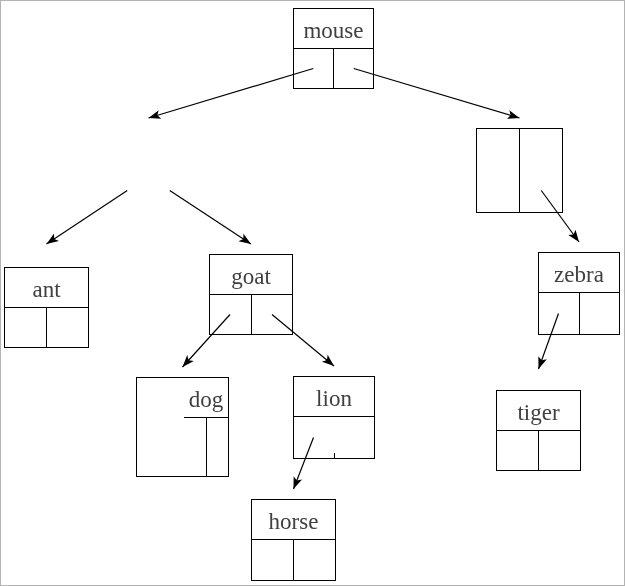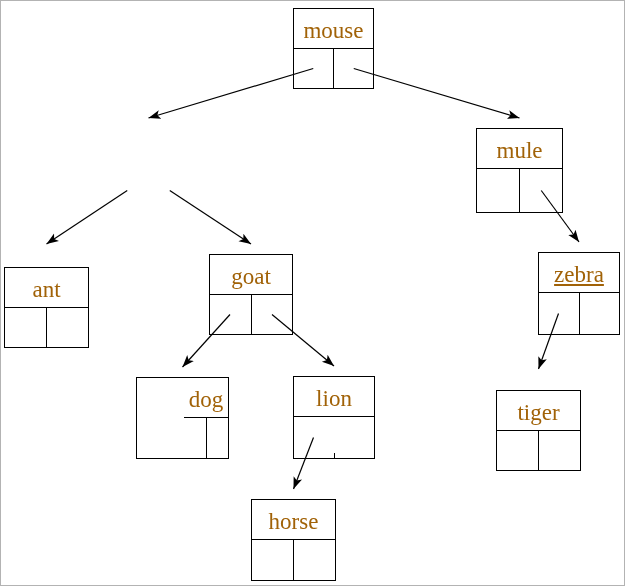--- a/index.html
+++ b/index.html
@@ -9,21 +9,21 @@
   }
   .canvas {
     position: relative;
     width: 625px;
     height: 586px;
     box-sizing: border-box;
     background: #ffffff;
     border: 1px solid #b3b3b3;
     overflow: hidden;
     font-family: "Liberation Serif", "DejaVu Serif", serif;
-    color: #a16207;
+    color: #404040;
   }
   .edges-layer {
     position: absolute;
     left: 0;
     top: 0;
     width: 625px;
     height: 586px;
     pointer-events: none;
   }
   .edge-line {
@@ -84,48 +84,47 @@
     </svg>
 
 <div class="node" style="left: 292px; top: 7px; width: 81px; height: 81px;">
       <div class="node-label" style="height: 40px;">mouse</div>
       <div class="cells">
         <div class="cell left"></div>
         <div class="cell right"></div>
       </div>
     </div>
     <div class="node" style="left: 475px; top: 127px; width: 87px; height: 85px;">
-      <div class="node-label" style="height: 40px;">mule</div>
       <div class="cells">
         <div class="cell left"></div>
         <div class="cell right"></div>
       </div>
     </div>
     <div class="node" style="left: 3px; top: 266px; width: 85px; height: 81px;">
       <div class="node-label" style="height: 40px;">ant</div>
       <div class="cells">
         <div class="cell left"></div>
         <div class="cell right"></div>
       </div>
     </div>
     <div class="node" style="left: 208px; top: 253px; width: 84px; height: 81px;">
       <div class="node-label" style="height: 40px; text-align: center;">goat</div>
       <div class="cells">
         <div class="cell left"></div>
         <div class="cell right"></div>
       </div>
     </div>
     <div class="node" style="left: 537px; top: 251px; width: 82px; height: 83px;">
-      <div class="node-label" style="height: 40px; text-decoration: underline;">zebra</div>
+      <div class="node-label" style="height: 40px;">zebra</div>
       <div class="cells">
         <div class="cell left"></div>
         <div class="cell right"></div>
       </div>
     </div>
-    <div class="node" style="left: 135px; top: 376px; width: 93px; height: 82px; padding-left: 47px;">
+    <div class="node" style="left: 135px; top: 376px; width: 93px; height: 100px; padding-left: 47px;">
       <div class="node-label" style="height: 40px;">dog</div>
       <div class="cells">
         <div class="cell left"></div>
         <div class="cell right"></div>
       </div>
     </div>
     <div class="node" style="left: 292px; top: 375px; width: 82px; height: 83px; gap: 36px;">
       <div class="node-label" style="height: 40px;">lion</div>
       <div class="cells">
         <div class="cell left"></div>

